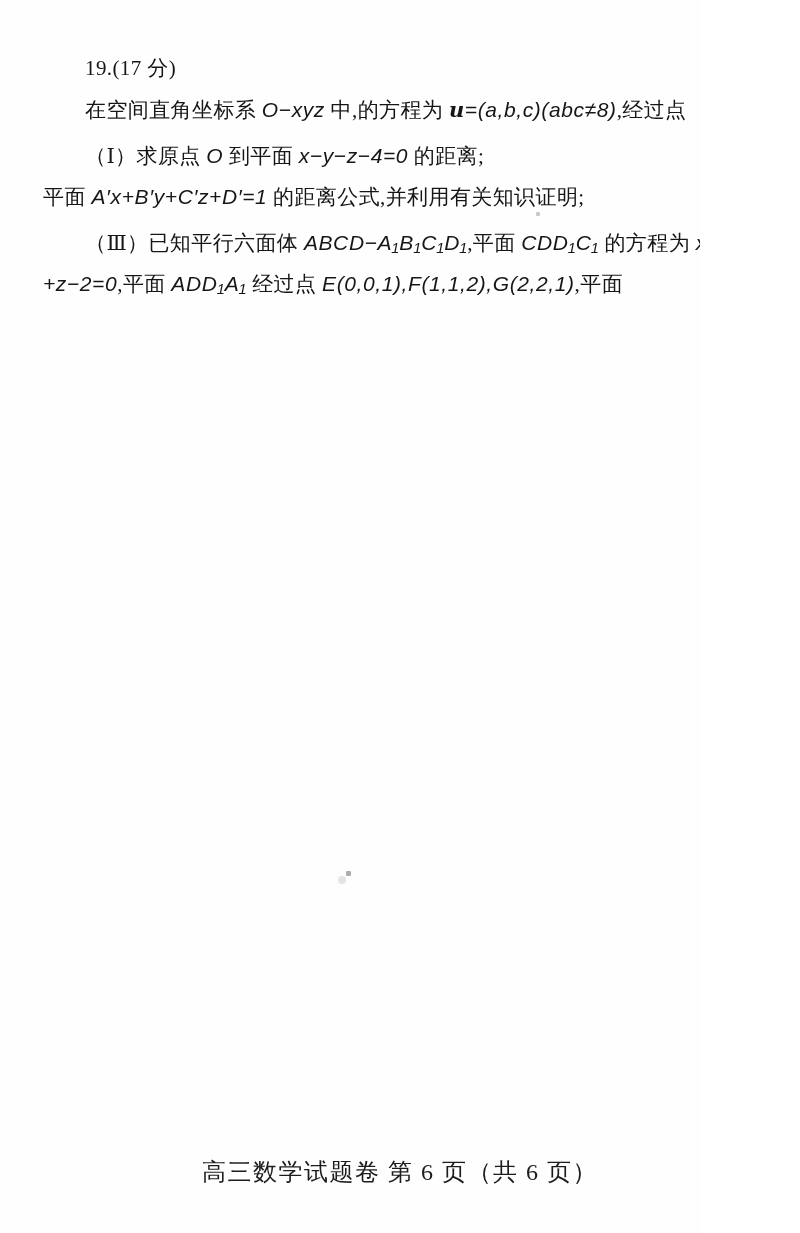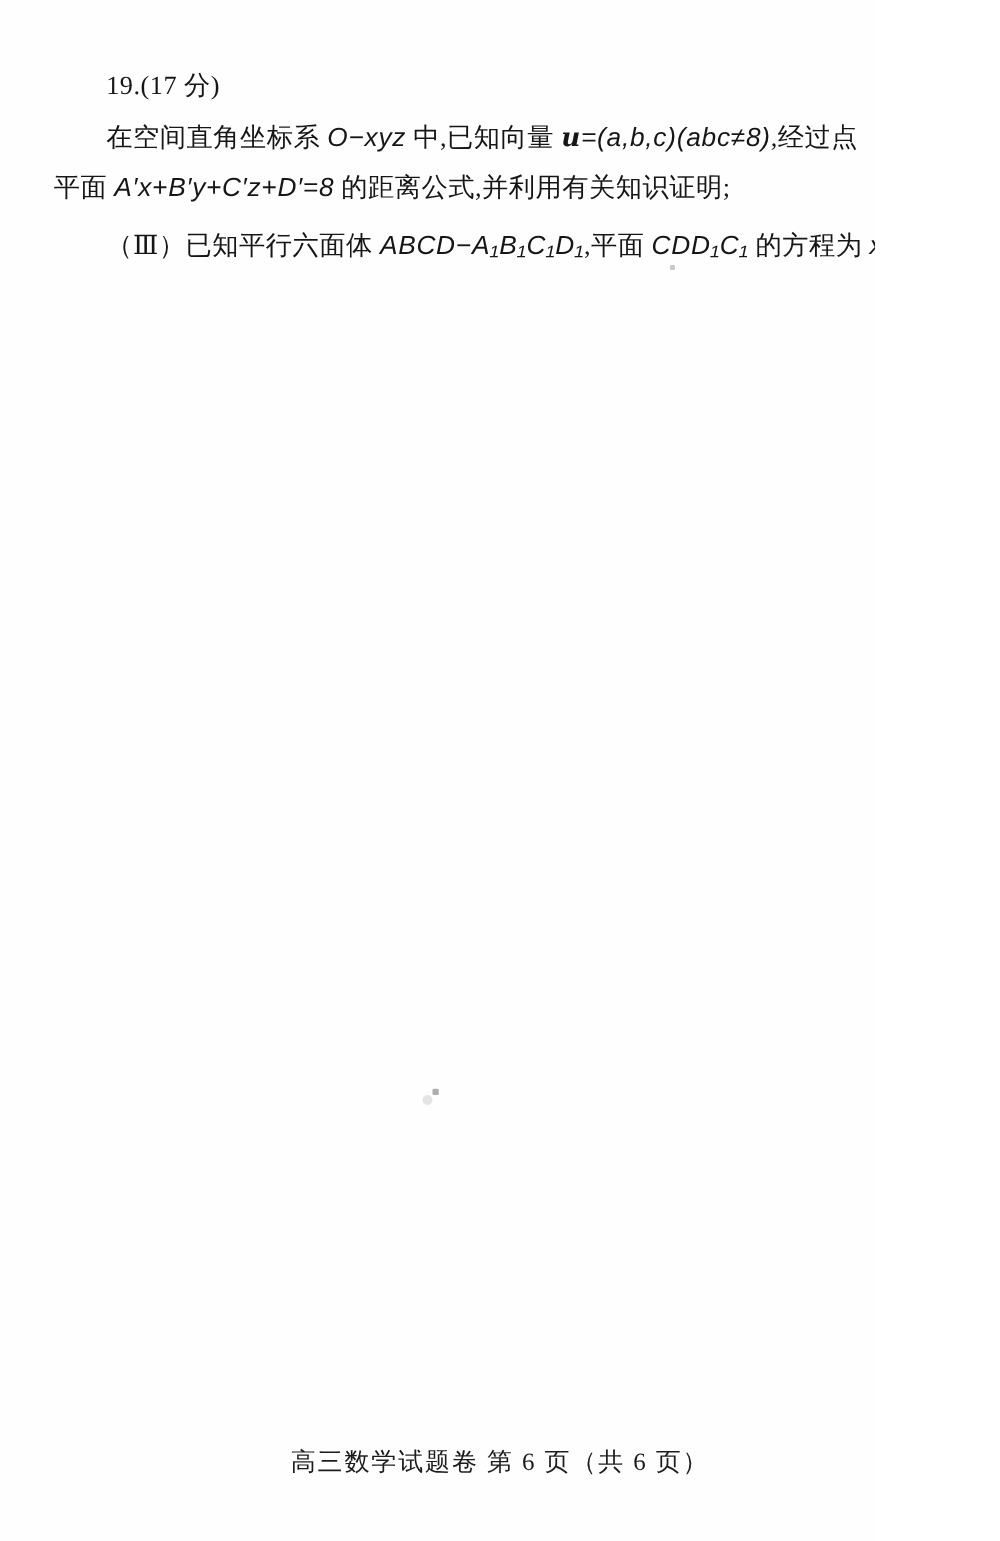--- a/index.html
+++ b/index.html
@@ -49,21 +49,21 @@
     font-style: italic;
     font-weight: bold;
     letter-spacing: 0.6px;
   }
   .footer {
     position: absolute;
     left: 0;
     width: 800px;
     top: 1156px;
     text-align: center;
-    font-size: 20px;
+    font-size: 24px;
     letter-spacing: 1.5px;
     color: #1c1c1c;
     font-family: "Liberation Serif", "DejaVu Serif", serif;
   }
   .artifact {
     position: absolute;
     border-radius: 1px;
   }
   .artifact-1 { left: 536px; top: 212px; width: 4px; height: 4px; background: #c9c9c9; }
   .artifact-2 { left: 346px; top: 871px; width: 5px; height: 5px; background: #aeaeae; }
@@ -71,23 +71,25 @@
   .artifact-3 { left: 763px; top: 55px; width: 3px; height: 5px; background: #cfcfcf; }
 </style>
 </head>
 <body>
 
 <div class="page">
 
   <div class="content">
 
   <div class="line indent"><span class="seg-text">19.(17 分)</span></div>
-      <div class="line indent"><span class="seg-text">在空间直角坐标系 </span><span class="seg-math">O−xyz</span><span class="seg-text"> 中,已知向量 </span><span class="seg-math-bold">u</span><span class="seg-math">=(a,b,c)(abc≠8)</span><span class="seg-text">,经过点</span></div>
-      <div class="line"><span class="seg-text">平面 </span><span class="seg-math">A′x+B′y+C′z+D′=8</span><span class="seg-text"> 的距离公式,并利用有关知识证明;</span></div>
+      <div class="line indent"><span class="seg-text">在空间直角坐标系 </span><span class="seg-math">O−xyz</span><span class="seg-text"> 中,的方程为 </span><span class="seg-math-bold">u</span><span class="seg-math">=(a,b,c)(abc≠8)</span><span class="seg-text">,经过点</span></div>
+      <div class="line indent gap"><span class="seg-text">（Ⅰ）求原点 </span><span class="seg-math">O</span><span class="seg-text"> 到平面 </span><span class="seg-math">x−y−z−4=0</span><span class="seg-text"> 的距离;</span></div>
+      <div class="line"><span class="seg-text">平面 </span><span class="seg-math">A′x+B′y+C′z+D′=1</span><span class="seg-text"> 的距离公式,并利用有关知识证明;</span></div>
       <div class="line indent gap"><span class="seg-text">（Ⅲ）已知平行六面体 </span><span class="seg-math">ABCD−A₁B₁C₁D₁</span><span class="seg-text">,平面 </span><span class="seg-math">CDD₁C₁</span><span class="seg-text"> 的方程为 </span><span class="seg-math">x−2y</span></div>
+      <div class="line"><span class="seg-math">+z−2=0</span><span class="seg-text">,平面 </span><span class="seg-math">ADD₁A₁</span><span class="seg-text"> 经过点 </span><span class="seg-math">E(0,0,1),F(1,1,2),G(2,2,1)</span><span class="seg-text">,平面</span></div>
     </div>
 
   <div class="artifact artifact-3"></div>
   <div class="artifact artifact-1"></div>
   <div class="artifact artifact-2b"></div>
   <div class="artifact artifact-2"></div>
 
   <div class="footer">高三数学试题卷 第  6  页（共 6 页）</div>
 
 </div>

